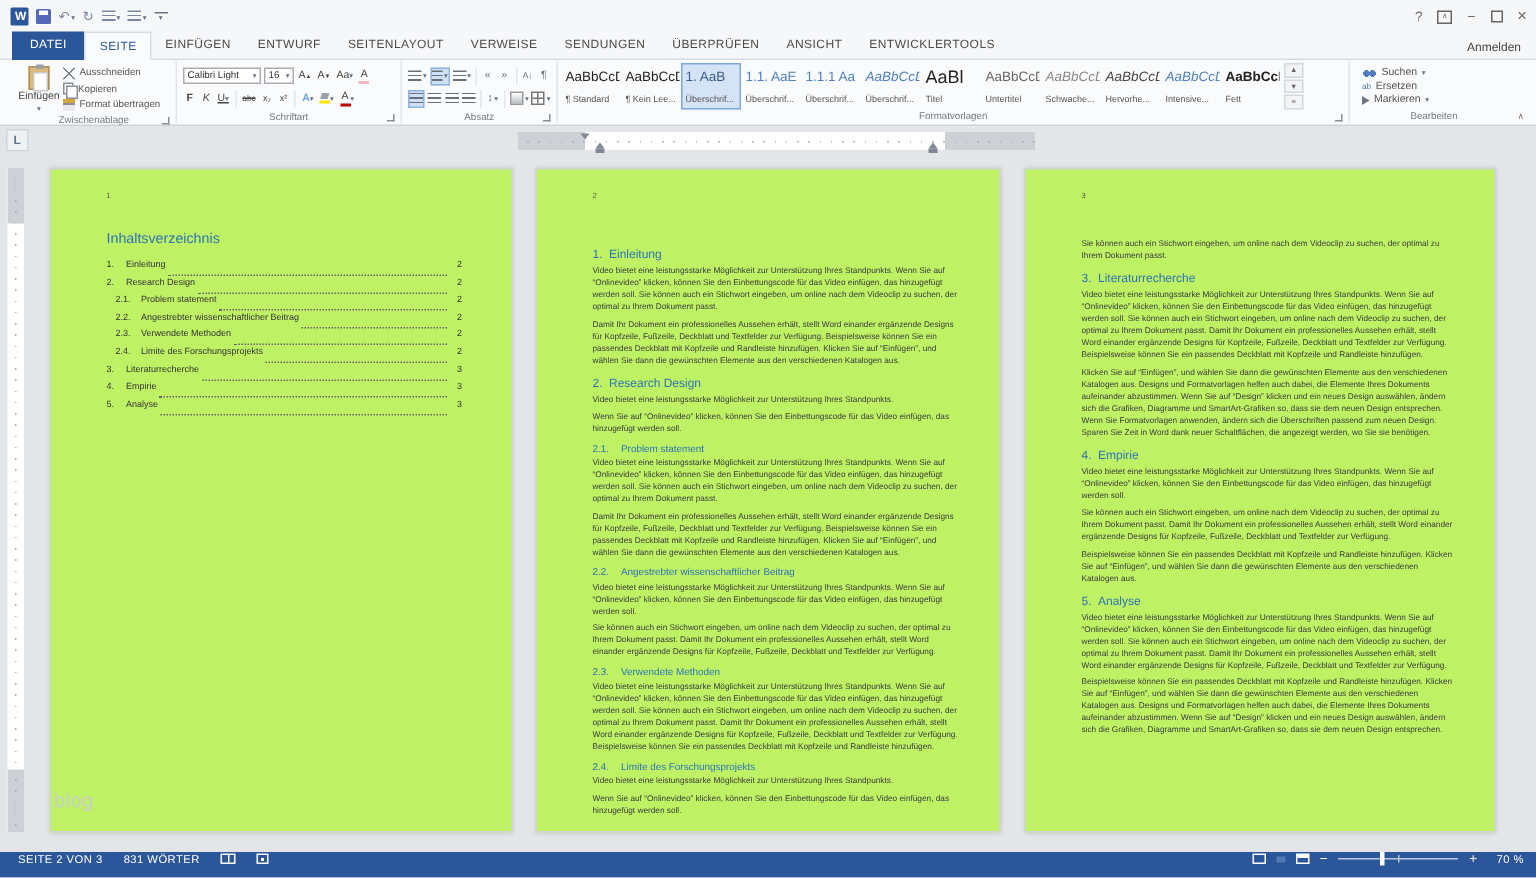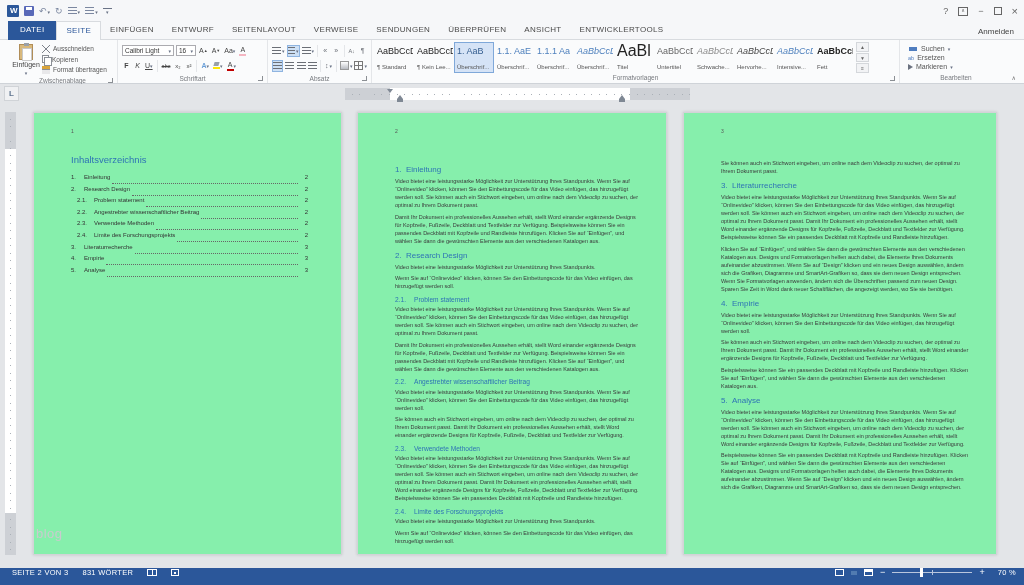--- a/index.html
+++ b/index.html
@@ -64,21 +64,21 @@
   .mi-shade{width:9px;height:9px;border:1px solid #999;background:linear-gradient(#fff,#b9bcc2);}
   .glyph{font-size:7px;color:#6b6f76;}
   
   .gallery{display:flex;align-items:stretch;}
   .stitem{width:40px;border:1px solid transparent;padding:1px 2px;display:flex;flex-direction:column;justify-content:space-between;overflow:hidden;}
   .stitem.sel{background:#d5e3f6;border-color:#7fa8d9;}
   .prev{font-size:9px;white-space:nowrap;color:#222;line-height:14px;}
   .slabel{font-size:6px;color:#555;white-space:nowrap;line-height:8px;}
   .st-h1 .prev{color:#365f91;} .st-h2 .prev,.st-h3 .prev{color:#4f81bd;}
   .st-h4 .prev{color:#4f81bd;font-style:italic;}
-  .st-title .prev{font-size:16px;} .st-sub .prev{color:#666;}
+  .st-title .prev{font-size:12px;} .st-sub .prev{color:#666;}
   .st-subtle .prev{color:#8a8a8a;font-style:italic;}
   .st-emph .prev{font-style:italic;color:#444;}
   .st-intense .prev{font-style:italic;color:#4f81bd;}
   .st-bold .prev{font-weight:bold;}
   .scrollcol{width:13px;display:flex;flex-direction:column;gap:1px;margin-left:2px;}
   .scrollcol .sc{flex:1;border:1px solid #d4d7db;background:#f2f3f5;font-size:5px;color:#666;display:flex;align-items:center;justify-content:center;}
   
   .editcol{display:flex;flex-direction:column;justify-content:space-between;padding:2px 0 2px 6px;}
   .ebtn{display:flex;align-items:center;gap:3px;font-size:7px;color:#555;height:9px;}
   .ico-find{width:10px;height:6px;background:radial-gradient(circle at 3px 3px,#4f7dbf 0 2.2px,transparent 2.4px),radial-gradient(circle at 7px 3px,#4f7dbf 0 2.2px,transparent 2.4px);}
@@ -95,21 +95,21 @@
   .hz.gray{background-color:#cdd0d5;}
   .rn{width:15px;flex:none;text-align:center;font-size:5px;color:#80858c;line-height:12px;}
   .m-fl{position:absolute;left:42px;top:1px;width:0;height:0;border-left:3px solid transparent;border-right:3px solid transparent;border-top:4px solid #7f8894;}
   .m-ind{position:absolute;bottom:1px;width:0;height:0;border-left:3px solid transparent;border-right:3px solid transparent;border-bottom:4px solid #7f8894;}
   .m-ind::after{content:"";position:absolute;left:-3px;top:4px;width:6px;height:3px;background:#7f8894;}
   .vruler{position:absolute;left:5px;top:28px;width:11px;height:443px;background:#fff;display:flex;flex-direction:column;overflow:hidden;}
   .vz{background-image:repeating-linear-gradient(180deg,transparent 0 6.5px,#aab0b7 6.5px 7.5px);background-size:1px 100%;background-position:center 0;background-repeat:no-repeat;display:flex;flex-direction:column;}
   .vz.gray{background-color:#cdd0d5;}
   .vz.top{height:37px;justify-content:flex-end;} .vz.mid{height:364px;} .vz.bot{height:42px;}
   .vn{height:15px;flex:none;display:flex;align-items:center;justify-content:center;font-size:4.5px;color:#9aa0a6;}
-  .page{position:absolute;top:28px;height:443px;background:#86efac;border:1px solid #d2d4d7;box-shadow:0 0 3px rgba(0,0,0,.15);overflow:hidden;}
+  .page{position:absolute;top:28px;height:443px;background:#bef264;border:1px solid #d2d4d7;box-shadow:0 0 3px rgba(0,0,0,.15);overflow:hidden;}
   .page1{left:33px;width:309px;} .page2{left:357px;width:310px;} .page3{left:683px;width:314px;}
   .pnum{position:absolute;top:15px;left:37px;font-size:5px;color:#555;}
   .pcontent{padding:46px 25px 0 37px;}
   .pcontent1{padding:41px 33px 0 37px;}
   .toc-title{font-size:9.5px;color:#2e74b5;margin-bottom:9px;}
   .toc-row{display:flex;align-items:baseline;height:11.6px;font-size:6px;color:#333;}
   .toc-row.l2{padding-left:6px;}
   .toc-num{width:13px;flex:none;} .l2 .toc-num{width:17px;}
   .leader{flex:1;border-bottom:1px dotted #666;margin:0 2px 1.5px 2px;align-self:flex-end;}
   .toc-page{width:8px;text-align:right;flex:none;}

